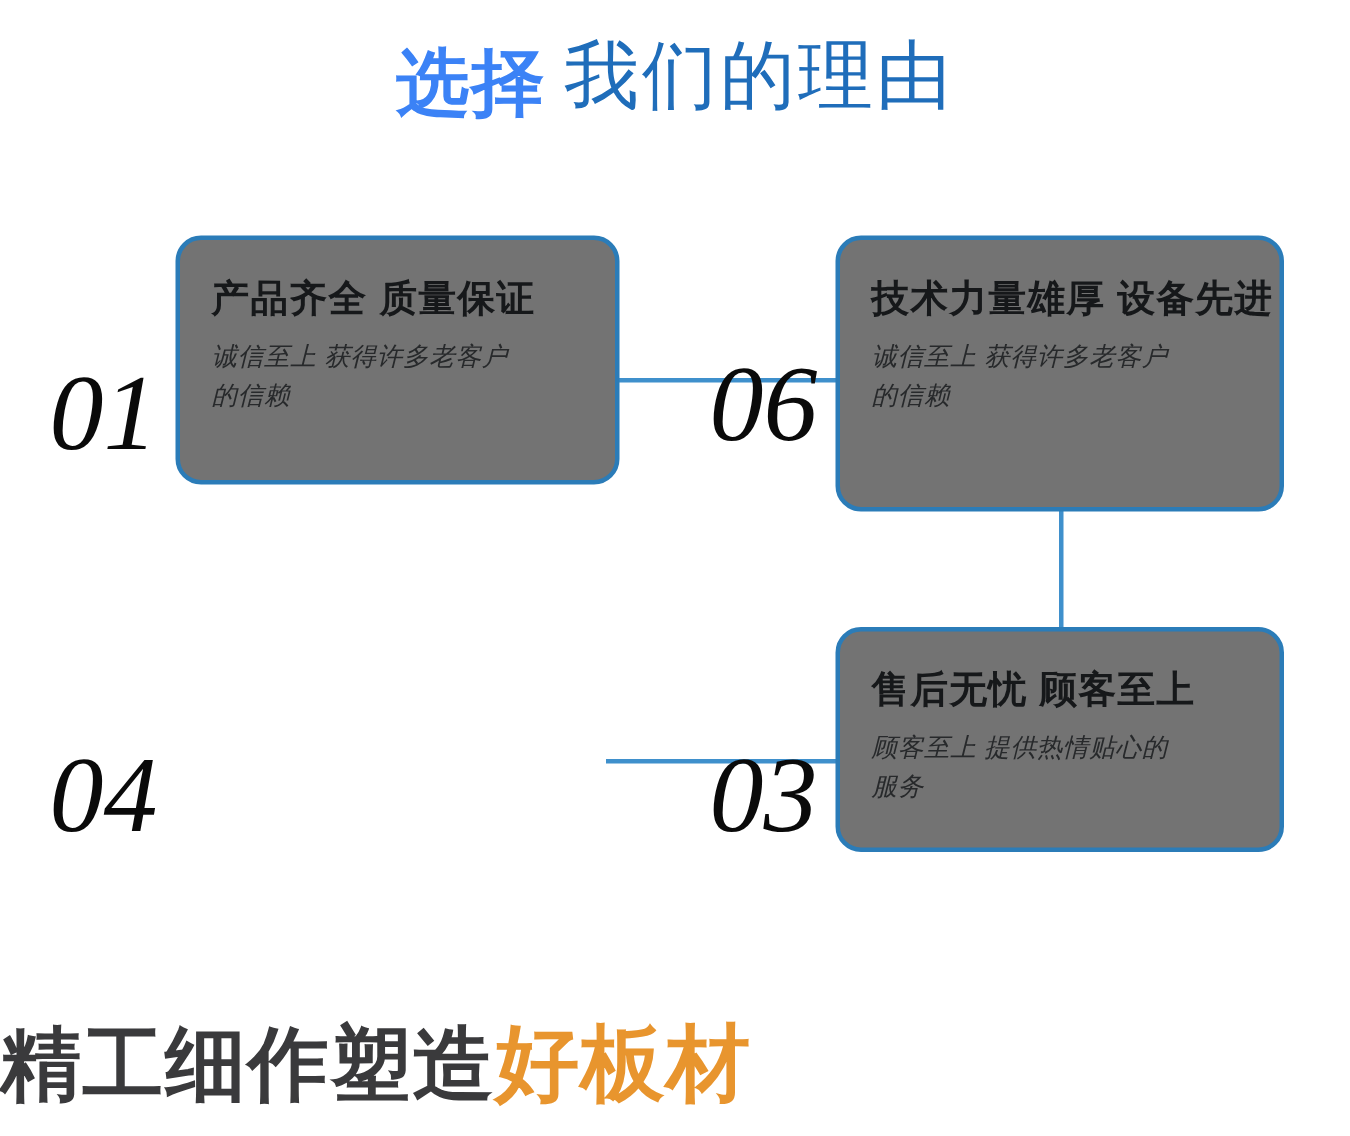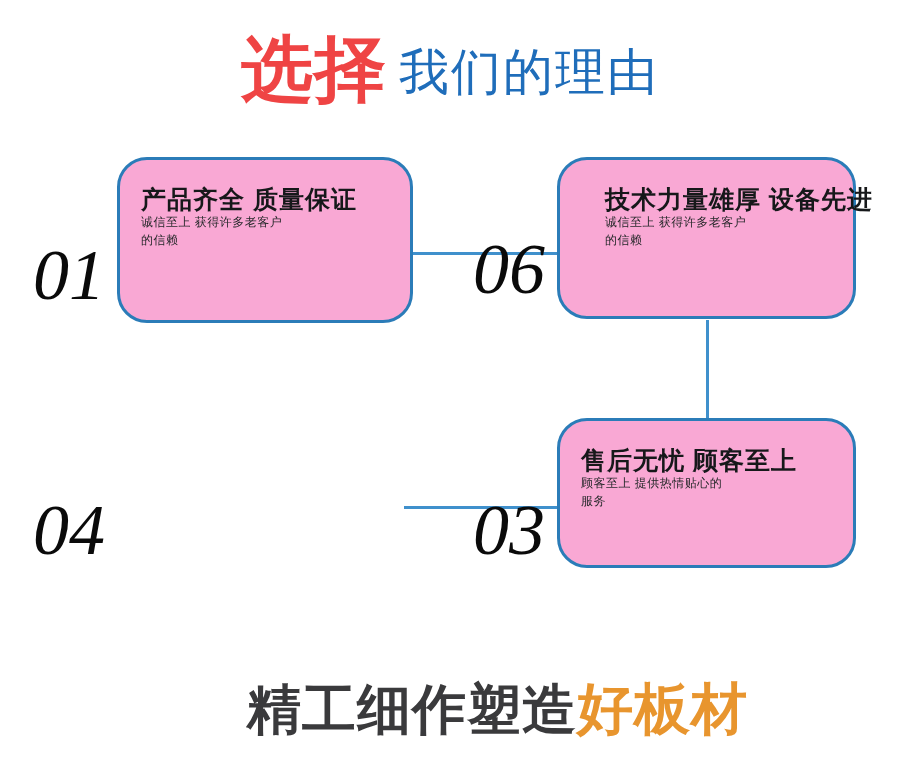--- a/index.html
+++ b/index.html
@@ -24,23 +24,23 @@
   .header {
     position: absolute;
     left: 0;
     top: 22px;
     width: 900px;
     text-align: center;
     white-space: nowrap;
   }
   .header-strong {
     font-family: "DejaVu Sans", "Liberation Sans", sans-serif;
-    font-size: 72px;
+    font-size: 49px;
     font-weight: 700;
-    color: #ef4444;
+    color: #3b82f6;
     letter-spacing: 1px;
     vertical-align: baseline;
   }
   .header-light {
     font-family: "Liberation Sans", "DejaVu Sans", sans-serif;
     font-size: 50px;
     font-weight: 400;
     color: #1f6dba;
     letter-spacing: 2px;
     margin-left: 12px;
@@ -56,49 +56,51 @@
     z-index: 1;
   }
   .conn-h1 { left: 404px; top: 252px; width: 166px; height: 3px; }
   .conn-v  { left: 706px; top: 320px; width: 3px;  height: 100px; }
   .conn-h2 { left: 404px; top: 506px; width: 166px; height: 3px; }
 
   
   .card {
     position: absolute;
     box-sizing: border-box;
-    background: #f9a8d4;
+    background: #737373;
     border: 3px solid #2b7cb8;
-    border-radius: 30px;
+    border-radius: 17px;
     z-index: 2;
   }
   .card-01 { left: 117px; top: 157px; width: 296px; height: 166px; }
-  .card-02 { left: 557px; top: 157px; width: 299px; height: 162px; padding-left: 24px; }
+  .card-02 { left: 557px; top: 157px; width: 299px; height: 184px; }
   .card-04 { left: 117px; top: 418px; width: 296px; height: 166px; }
   .card-03 { left: 557px; top: 418px; width: 299px; height: 150px; }
 
   .card-inner {
     padding: 26px 20px 0 21px;
   }
   .card-title {
     font-family: "Liberation Sans", "DejaVu Sans", sans-serif;
     font-size: 25px;
     font-weight: 700;
     color: #16181a;
     letter-spacing: 1px;
     line-height: 1.08;
     white-space: nowrap;
   }
   .card-body {
+    margin-top: 12px;
     font-family: "Liberation Sans", "DejaVu Sans", sans-serif;
-    font-size: 12px;
+    font-size: 17px;
     font-weight: 400;
     color: #27292b;
     line-height: 1.5;
     letter-spacing: 0.5px;
+    font-style: italic;
   }
   .card-body-line { display: block; white-space: nowrap; }
 
   
   .num {
     position: absolute;
     font-family: "Liberation Serif", "DejaVu Serif", serif;
     font-style: italic;
     font-weight: 400;
     font-size: 72px;
@@ -111,21 +113,21 @@
   .num-02 { left: 473px; top: 233px; }
   .num-04 { left: 33px;  top: 494px; }
   .num-03 { left: 473px; top: 494px; }
 
   
   .footer {
     position: absolute;
     left: 0;
     top: 672px;
     width: 748px;
-    text-align: right;
+    text-align: left;
     white-space: nowrap;
   }
   .footer-dark {
     font-family: "Liberation Sans", "DejaVu Sans", sans-serif;
     font-size: 54px;
     font-weight: 700;
     color: #3a3a3c;
     letter-spacing: 1px;
   }
   .footer-accent {

